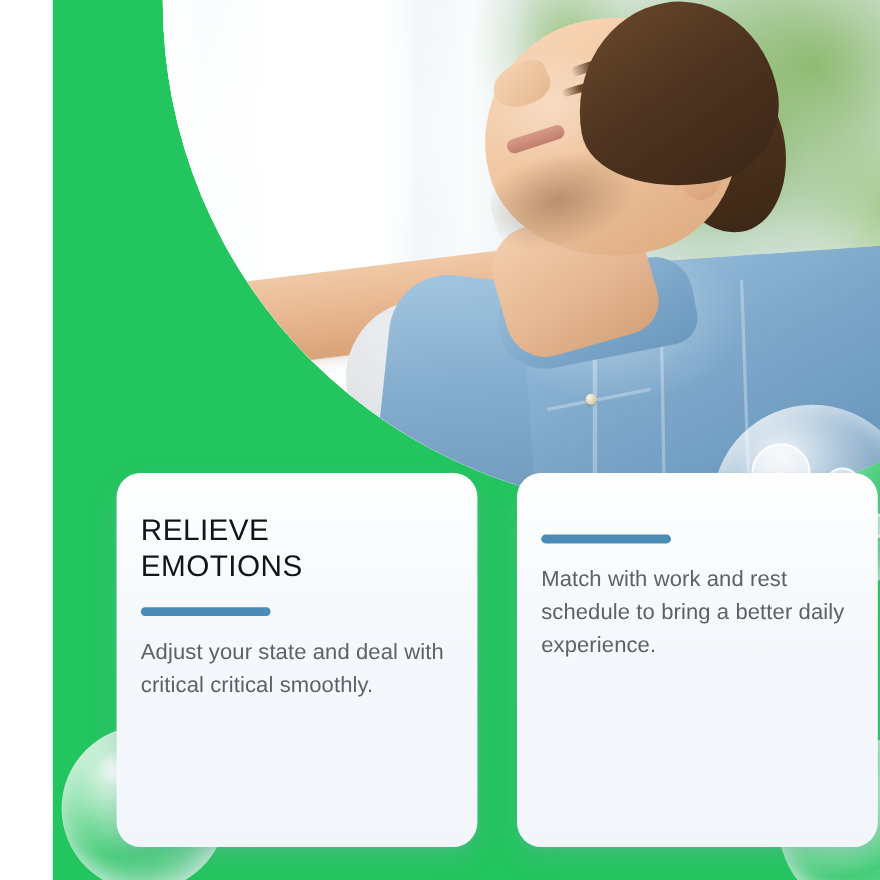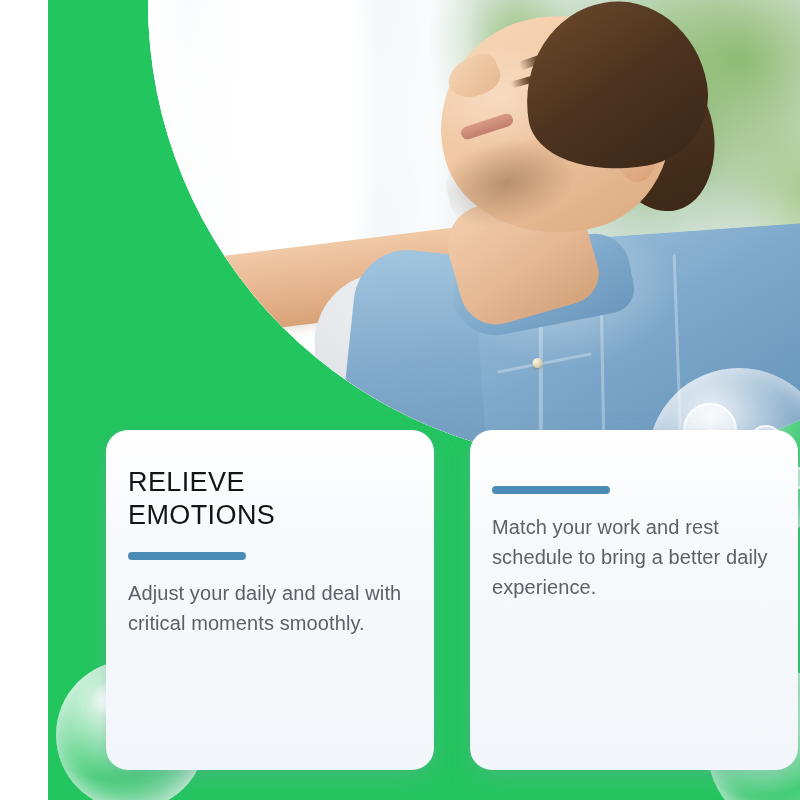--- a/index.html
+++ b/index.html
@@ -322,22 +322,22 @@
       </g>
     </svg>
   </div>
 
   <div id="cards">
 
     <div class="card">
       <div class="card-title" style="color: rgb(17, 20, 24);">RELIEVE
 EMOTIONS</div>
       <div class="card-rule" style="background: rgb(74, 140, 181);"></div>
-      <div class="card-body" style="color: rgb(91, 97, 103);">Adjust your daily and deal with critical moments smoothly.</div>
+      <div class="card-body" style="color: rgb(91, 97, 103);">Adjust your state and deal with critical critical smoothly.</div>
     </div>
 
     <div class="card">
       <div class="card-rule" style="background: rgb(74, 140, 181);"></div>
-      <div class="card-body" style="color: rgb(91, 97, 103);">Match your work and rest schedule to bring a better daily experience.</div>
+      <div class="card-body" style="color: rgb(91, 97, 103);">Match with work and rest schedule to bring a better daily experience.</div>
     </div>
 
   </div>
 </div>
 
 </body></html>

